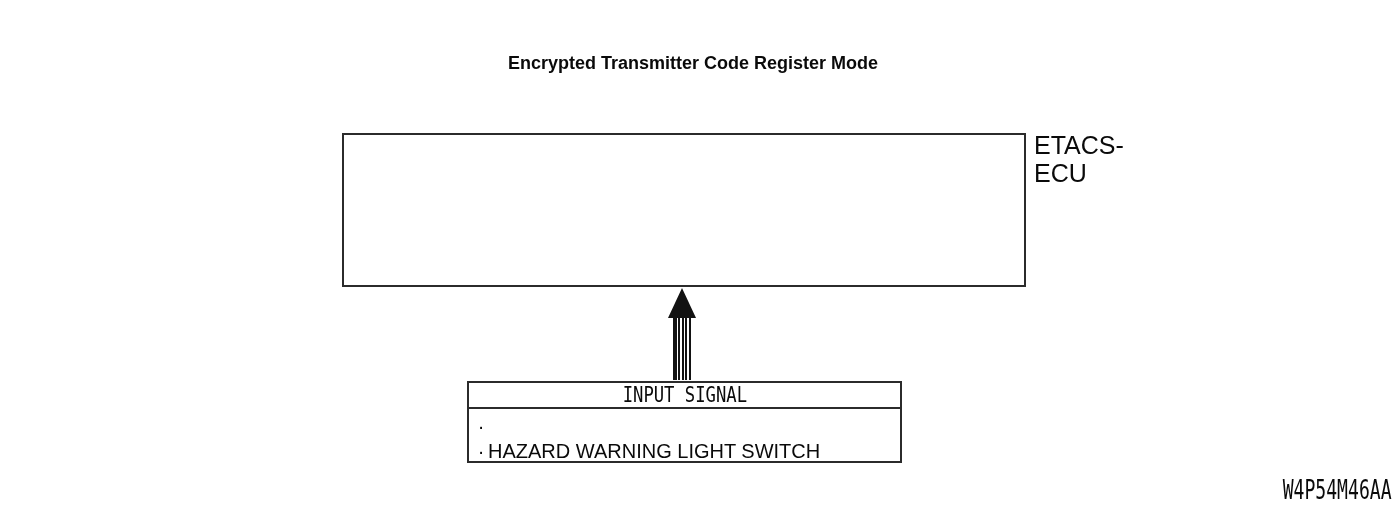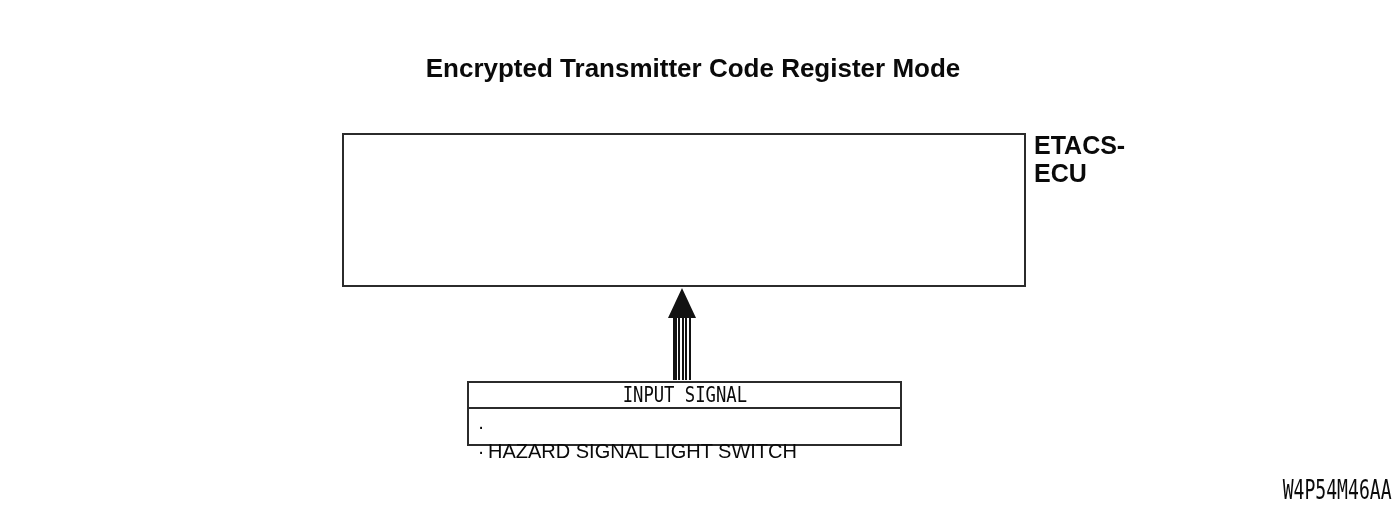--- a/index.html
+++ b/index.html
@@ -12,21 +12,21 @@
     overflow: hidden;
     font-family: "Liberation Sans", sans-serif;
     color: #000;
   }
   .title {
     position: absolute;
     left: 343px;
     top: 53px;
     width: 700px;
     text-align: center;
-    font-size: 26px;
+    font-size: 18px;
     font-weight: bold;
     letter-spacing: 0px;
     line-height: 1.2;
     color: #0a0a0a;
   }
   .ecu-box {
     position: absolute;
     left: 342px;
     top: 133px;
     width: 684px;
@@ -35,21 +35,20 @@
     background: #ffffff;
   }
   .ecu-label {
     position: absolute;
     left: 1034px;
     top: 132px;
     font-size: 25px;
     line-height: 27.5px;
     color: #0a0a0a;
     white-space: nowrap;
-    font-weight: bold;
   }
   .arrow-head {
     position: absolute;
     left: 668px;
     top: 288px;
     width: 0;
     height: 0;
     border-left: 14px solid transparent;
     border-right: 14px solid transparent;
     border-bottom: 30px solid #121212;
@@ -62,21 +61,21 @@
     height: 62px;
     border-left: 2px solid #121212;
     border-right: 2px solid #121212;
     background: repeating-linear-gradient(90deg, #121212 0px, #121212 1.8px, #ffffff 1.8px, #ffffff 3.4px);
   }
   .input-box {
     position: absolute;
     left: 467px;
     top: 381px;
     width: 435px;
-    height: 65px;
+    height: 82px;
     border: 2px solid #2b2b2b;
     background: #ffffff;
     display: flex;
     flex-direction: column;
   }
   .input-box-header {
     height: 29px;
     border-bottom: 2px solid #2b2b2b;
     display: flex;
     align-items: center;
@@ -141,20 +140,20 @@
   <div class="input-box">
     <div class="input-box-header">
       <span class="hdr-text">INPUT SIGNAL</span>
     </div>
     <div class="input-box-body">
       <div class="input-item">
         <span class="bullet">·</span>
       </div>
       <div class="input-item">
         <span class="bullet">·</span>
-        <span>HAZARD SIGNAL LIGHT SWITCH</span>
+        <span>HAZARD WARNING LIGHT SWITCH</span>
       </div>
     </div>
   </div>
 
   <div class="figure-code">W4P54M46AA</div>
 
 </div>
 
 </body></html>

